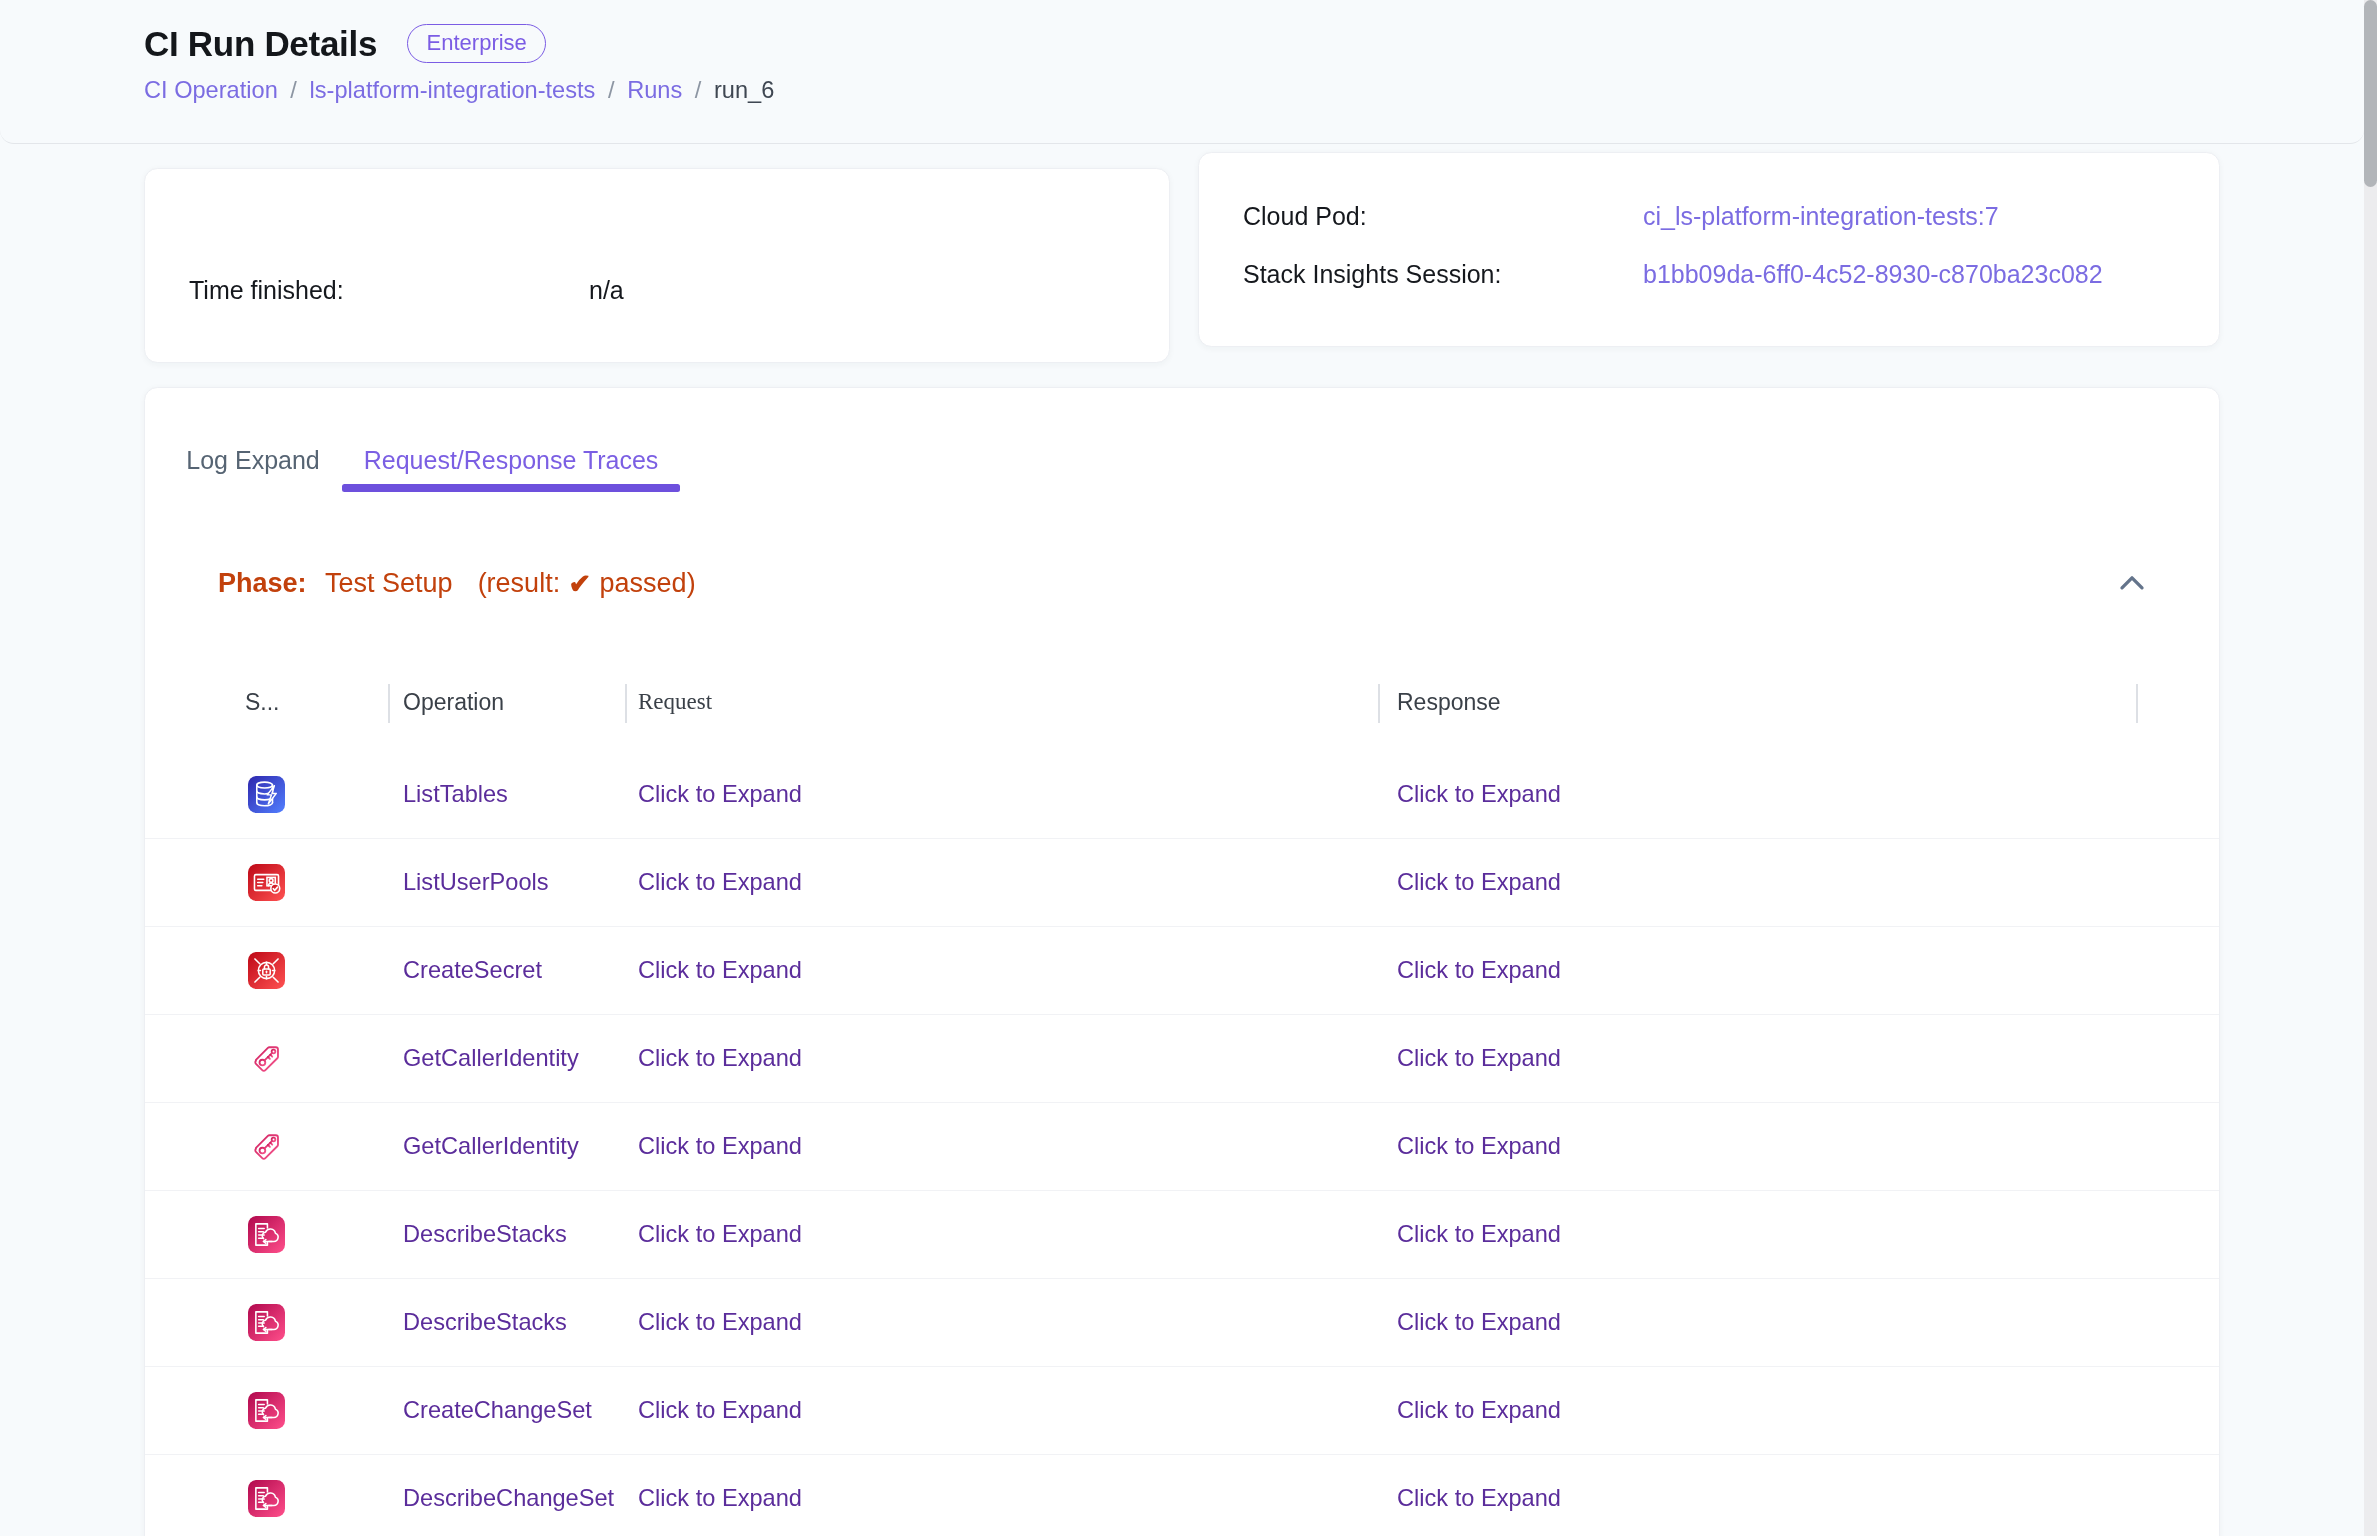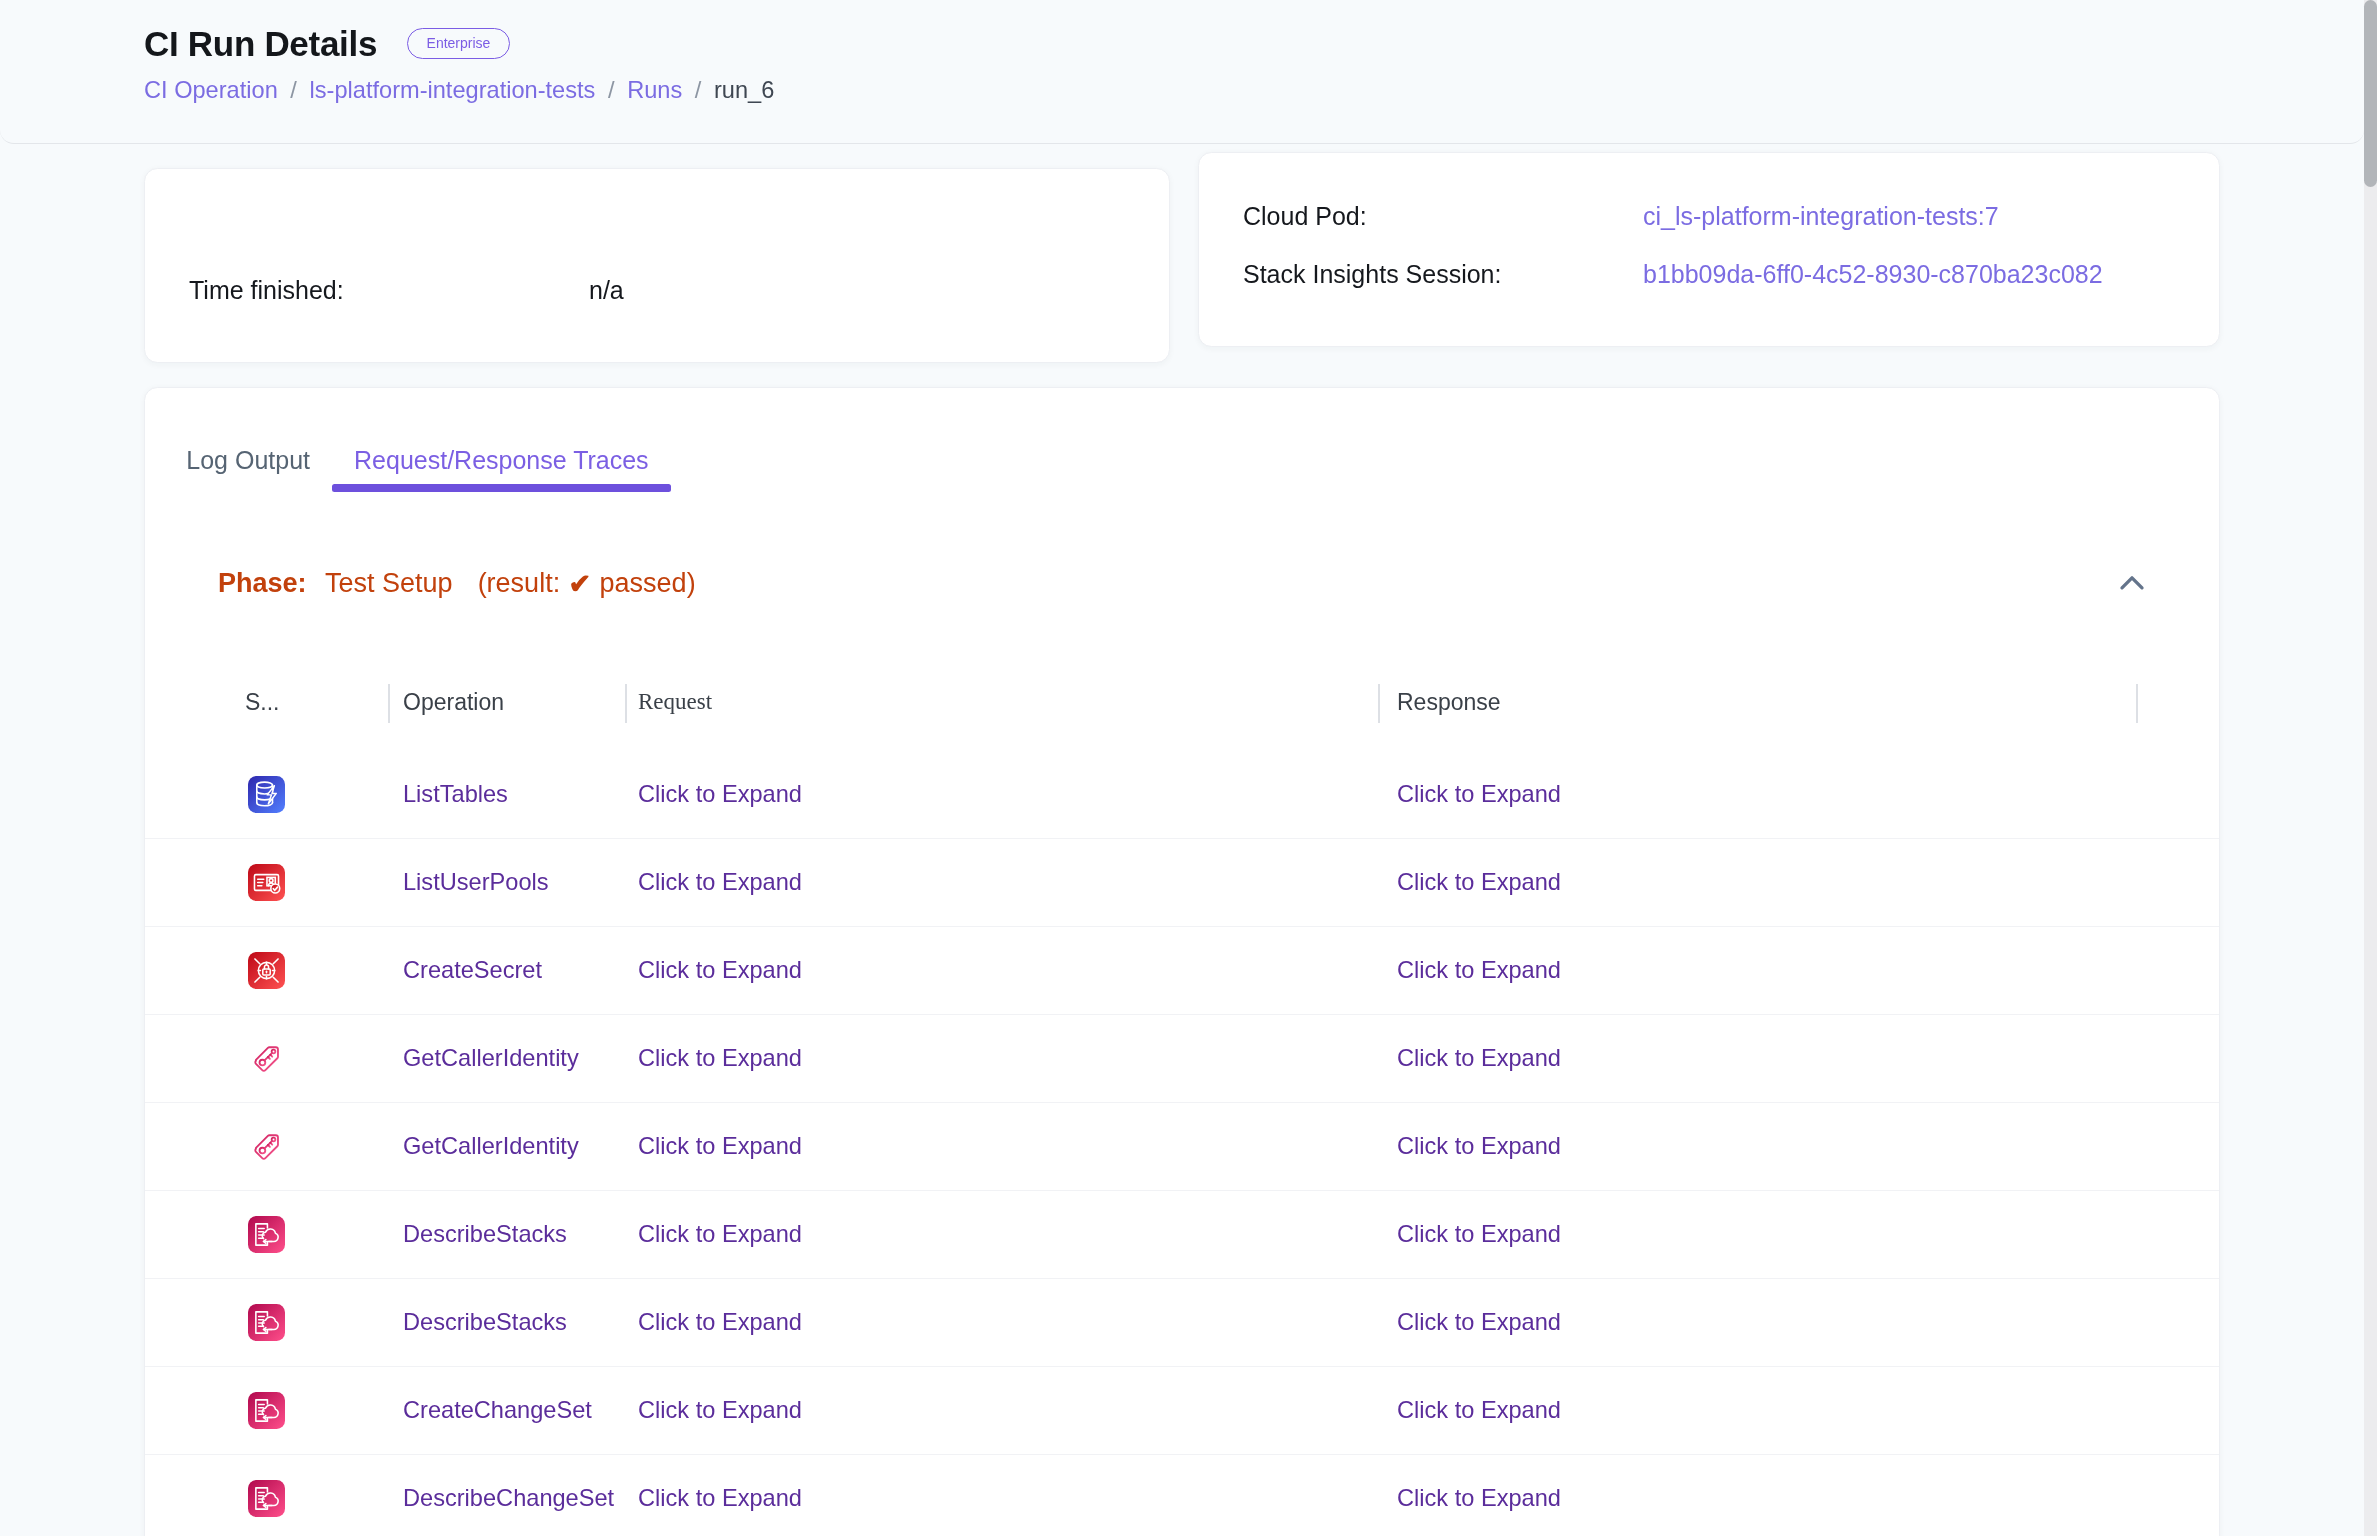--- a/index.html
+++ b/index.html
@@ -7,21 +7,21 @@
     width:2377px;height:1536px;position:relative;overflow:hidden;
     background:#f7fafc;
     font-family:"Liberation Sans",sans-serif;
     -webkit-font-smoothing:antialiased;
     color:#15181d;
   }
   
   .page-header{position:absolute;left:0;top:0;width:2364px;height:143px;border-bottom:1.7px solid #e3e6ea;border-radius:14px;}
   .title-row{position:absolute;left:144px;top:23.6px;display:flex;align-items:center;gap:30px;}
   .page-title{margin:0;font-size:35px;font-weight:600;letter-spacing:-0.3px;color:#14171b;}
-  .badge{font-size:14px;line-height:1;color:#7b5ce4;border:1.7px solid #7b5ce4;border-radius:840px;padding:6.7px 18.5px 7.6px;background:transparent;}
+  .badge{font-size:22px;line-height:1;color:#7b5ce4;border:1.7px solid #7b5ce4;border-radius:840px;padding:6.7px 18.5px 7.6px;background:transparent;}
   .breadcrumb{position:absolute;left:144px;top:77px;display:flex;align-items:center;font-size:23.6px;}
   .breadcrumb .crumb{color:#7b6ce2;text-decoration:none;cursor:pointer;}
   .breadcrumb .crumb.current{color:#3f4752;cursor:default;}
   .breadcrumb .sep{color:#8d96a3;margin:0 12.6px;}
   
   .card{position:absolute;background:#ffffff;border:1.7px solid #edeff3;border-radius:13.5px;box-shadow:0 1.7px 6.7px rgba(25,39,62,.04);}
   .card.left-card{left:144px;top:168px;width:1024px;height:193px;}
   .card.right-card{left:1198px;top:152px;width:1020px;height:193px;}
   .info-row{position:absolute;left:44px;right:34px;display:flex;font-size:25px;}
   .info-row.r1{top:49px;}
@@ -192,21 +192,21 @@
   </div>
   <div class="info-row r2">
     <span class="info-label">Stack Insights Session:</span>
     <span class="info-value link">b1bb09da-6ff0-4c52-8930-c870ba23c082</span>
   </div>
 </section>
 
 <section class="main-card">
 
   <div class="tabs">
-    <div class="tab">Log Output</div>
+    <div class="tab">Log Expand</div>
     <div class="tab active">Request/Response Traces</div>
   </div>
 
   <div class="phase-row">
     <span class="phase-label">Phase:</span>
     <span class="phase-name">Test Setup</span>
     <span>(result:</span>
     <span class="phase-check">✔</span>
     <span>passed)</span>
   </div>

